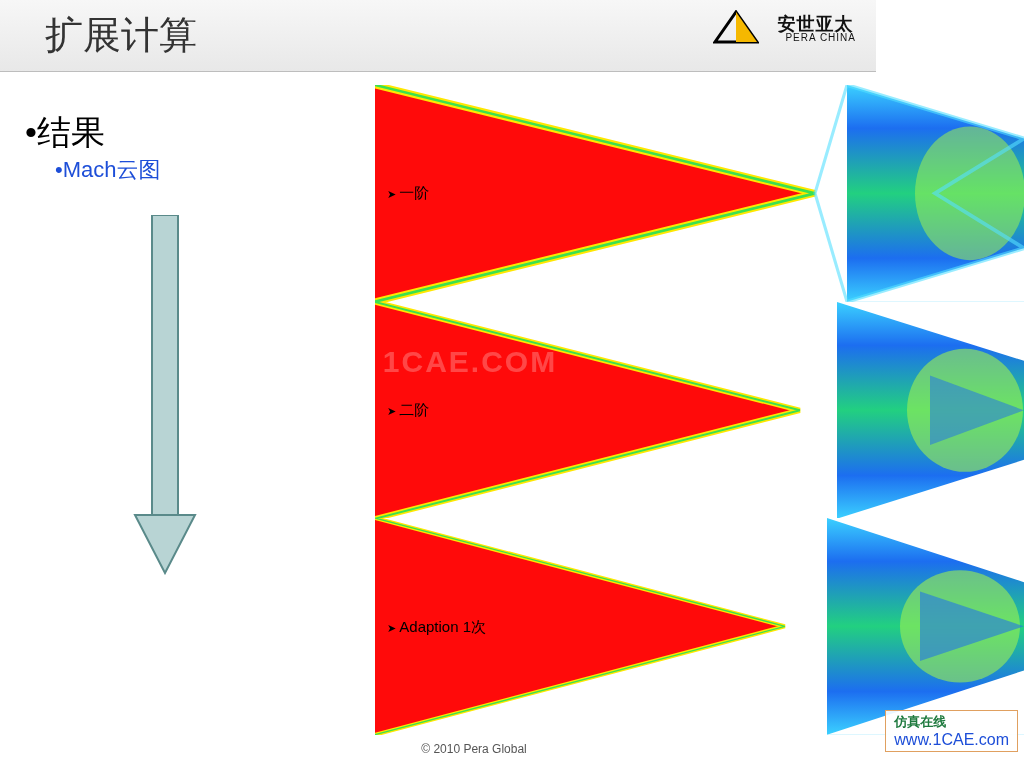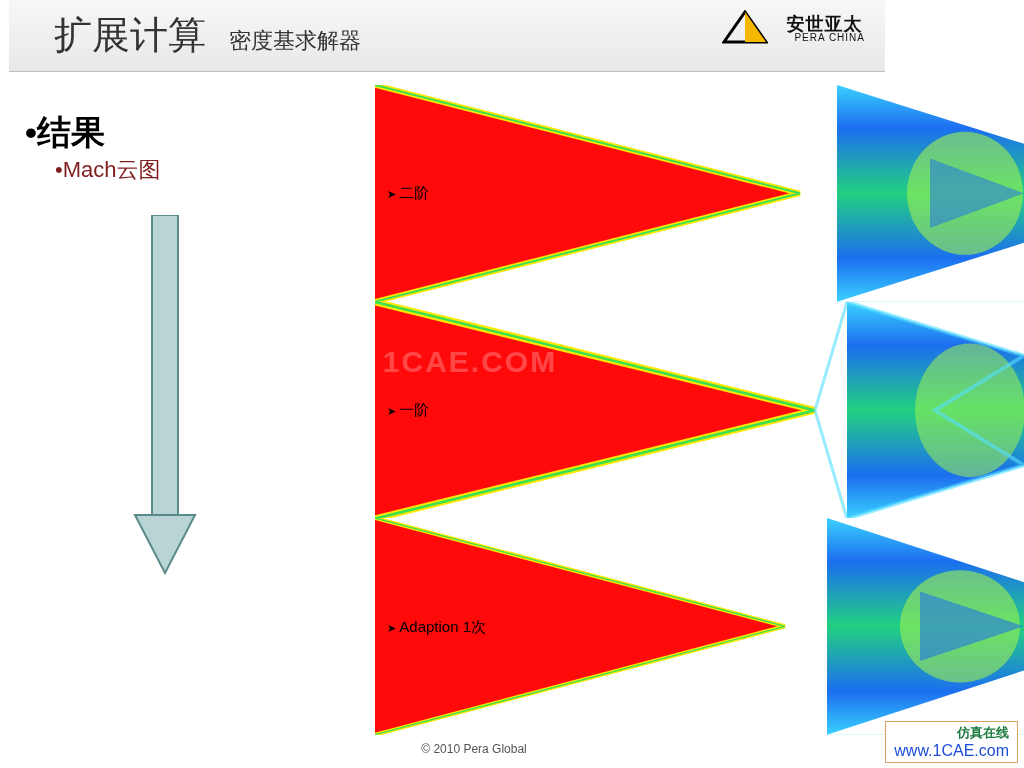--- a/index.html
+++ b/index.html
@@ -4,34 +4,34 @@
 <style>
   * { box-sizing: border-box; margin: 0; padding: 0; }
   body {
     width: 1024px; height: 768px;
     font-family: "Microsoft YaHei", Arial, sans-serif;
     background: #fff;
     position: relative;
     overflow: hidden;
   }
   .header {
-    position: absolute; left: 9px; top: 0; width: 876px; height: 72px;
+    position: absolute; left: 0; top: 0; width: 876px; height: 72px;
     background: linear-gradient(#f7f7f7, #e8e8e8);
     border-bottom: 1px solid #bdbdbd;
   }
   .title-main { position: absolute; left: 45px; top: 10px; font-size: 38px; color: #333; }
   .title-sub  { position: absolute; left: 220px; top: 26px; font-size: 22px; color: #333; }
   .logo { position: absolute; right: 20px; top: 10px; display: flex; align-items: center; gap: 18px; }
   .logo svg { width: 46px; height: 38px; }
   .logo-text { display: flex; flex-direction: column; line-height: 1; }
   .logo-cn { font-size: 18px; font-weight: bold; color: #111; letter-spacing: 1px; }
   .logo-en { font-size: 10px; color: #111; letter-spacing: 1px; margin-left: 8px; }
 
-  .bullet1 { position: absolute; left: 25px; top: 110px; font-size: 34px; color: #000; font-weight: bold; }
-  .bullet2 { position: absolute; left: 55px; top: 155px; font-size: 22px; color: #7f1d1d; }
+  .bullet1 { position: absolute; left: 25px; top: 110px; font-size: 34px; color: #000; }
+  .bullet2 { position: absolute; left: 55px; top: 155px; font-size: 22px; color: #1d4ed8; }
 
   .arrow-down { position: absolute; left: 130px; top: 215px; }
   .arrow-down svg { width: 70px; height: 360px; }
 
   .plots {
     position: absolute; left: 375px; top: 85px;
     width: 649px; height: 650px;
     display: flex; flex-direction: column;
   }
   .plot { flex: 1; position: relative; }
@@ -46,23 +46,23 @@
     position: absolute; left: 0; top: 345px; width: 940px;
     text-align: center; font-size: 30px; font-weight: bold;
     color: rgba(255,255,255,0.25); letter-spacing: 2px;
     pointer-events: none;
   }
   .footer {
     position: absolute; left: 0; bottom: 12px; width: 948px;
     text-align: center; font-size: 12px; color: #555;
   }
   .wm-box {
-    position: absolute; right: 6px; bottom: 5px;
+    position: absolute; right: 6px; bottom: 16px;
     border: 1px solid #e0a060; padding: 2px 8px; font-size: 13px;
-    text-align: right; background: rgba(255,255,255,0.9);
+    text-align: left; background: rgba(255,255,255,0.9);
   }
   .wm-cn { color: #1f7a3f; font-weight: bold; }
   .wm-url { color: #1d4ed8; font-size: 16px; }
 
   .sh-defs { position: absolute; width: 0; height: 0; }
 </style>
 </head>
 <body>
 
 <svg class="sh-defs">
@@ -84,21 +84,20 @@
       <stop offset="0.2" stop-color="#1c6ef0"></stop>
       <stop offset="0.5" stop-color="#22d080"></stop>
       <stop offset="0.8" stop-color="#1c6ef0"></stop>
       <stop offset="1" stop-color="#3bd0ff"></stop>
     </linearGradient>
   </defs>
 </svg>
 
 <div class="header">
   <div class="title-main">扩展计算</div>
-  <div class="title-sub">密度基求解器</div>
   <div class="logo">
     <svg viewBox="0 0 46 38">
       <polygon points="23,2 44,32 2,32" fill="none" stroke="#000" stroke-width="3"></polygon>
       <polygon points="23,2 44,32 23,32" fill="#f5b800"></polygon>
     </svg>
     <div class="logo-text">
       <span class="logo-cn">安世亚太</span>
       <span class="logo-en">PERA CHINA</span>
     </div>
   </div>
@@ -111,48 +110,48 @@
   <svg viewBox="0 0 70 360">
     <rect x="22" y="0" width="26" height="300" fill="#b8d4d4" stroke="#5a8a8a" stroke-width="2"></rect>
     <polygon points="5,300 65,300 35,358" fill="#b8d4d4" stroke="#5a8a8a" stroke-width="2"></polygon>
   </svg>
 </div>
 
 <div class="plots">
 
   <div class="plot">
     <svg viewBox="0 0 649 162" preserveAspectRatio="none">
+      <rect x="472" y="0" width="177" height="162" fill="url(#jet-r)"></rect>
+      <polygon points="472,0 649,40 649,0" fill="#fff"></polygon>
+      <polygon points="472,162 649,122 649,162" fill="#fff"></polygon>
+      <ellipse cx="595" cy="81" rx="55" ry="50" fill="#9ff050" opacity="0.55"></ellipse>
+      <g clip-path="url(#tri1)">
+        <rect x="0" y="0" width="460" height="162" fill="#ff0a0a"></rect>
+      </g>
+      <polyline points="0,0 440,81 0,162" fill="none" stroke="#ffe700" stroke-width="5"></polyline>
+      <polyline points="0,0 440,81 0,162" fill="none" stroke="#3be050" stroke-width="2"></polyline>
+      <polygon points="440,81 472,0 649,40 560,81 649,122 472,162" fill="none" stroke="#55e0ff" stroke-width="3" opacity="0.6"></polygon>
+    </svg>
+    <div class="plot-label">一阶</div>
+  </div>
+
+  <div class="plot">
+    <svg viewBox="0 0 649 162" preserveAspectRatio="none">
       <rect x="462" y="0" width="187" height="162" fill="url(#jet-r)"></rect>
       <polygon points="462,0 649,44 649,0" fill="#fff"></polygon>
       <polygon points="462,162 649,118 649,162" fill="#fff"></polygon>
       <ellipse cx="590" cy="81" rx="58" ry="46" fill="#9ff050" opacity="0.6"></ellipse>
       <polygon points="555,55 649,81 555,107" fill="#1c6ef0" opacity="0.5"></polygon>
       <g clip-path="url(#tri2)">
         <rect x="0" y="0" width="445" height="162" fill="#ff0a0a"></rect>
       </g>
       <polyline points="0,0 425,81 0,162" fill="none" stroke="#ffe700" stroke-width="4"></polyline>
       <polyline points="0,0 425,81 0,162" fill="none" stroke="#3be050" stroke-width="1.5"></polyline>
     </svg>
     <div class="plot-label">二阶</div>
-  </div>
-
-  <div class="plot">
-    <svg viewBox="0 0 649 162" preserveAspectRatio="none">
-      <rect x="472" y="0" width="177" height="162" fill="url(#jet-r)"></rect>
-      <polygon points="472,0 649,40 649,0" fill="#fff"></polygon>
-      <polygon points="472,162 649,122 649,162" fill="#fff"></polygon>
-      <ellipse cx="595" cy="81" rx="55" ry="50" fill="#9ff050" opacity="0.55"></ellipse>
-      <g clip-path="url(#tri1)">
-        <rect x="0" y="0" width="460" height="162" fill="#ff0a0a"></rect>
-      </g>
-      <polyline points="0,0 440,81 0,162" fill="none" stroke="#ffe700" stroke-width="5"></polyline>
-      <polyline points="0,0 440,81 0,162" fill="none" stroke="#3be050" stroke-width="2"></polyline>
-      <polygon points="440,81 472,0 649,40 560,81 649,122 472,162" fill="none" stroke="#55e0ff" stroke-width="3" opacity="0.6"></polygon>
-    </svg>
-    <div class="plot-label">一阶</div>
   </div>
 
   <div class="plot">
     <svg viewBox="0 0 649 162" preserveAspectRatio="none">
       <rect x="452" y="0" width="197" height="162" fill="url(#jet-r)"></rect>
       <polygon points="452,0 649,48 649,0" fill="#fff"></polygon>
       <polygon points="452,162 649,114 649,162" fill="#fff"></polygon>
       <ellipse cx="585" cy="81" rx="60" ry="42" fill="#9ff050" opacity="0.6"></ellipse>
       <polygon points="545,55 649,81 545,107" fill="#1c6ef0" opacity="0.55"></polygon>
       <g clip-path="url(#tri3)">

